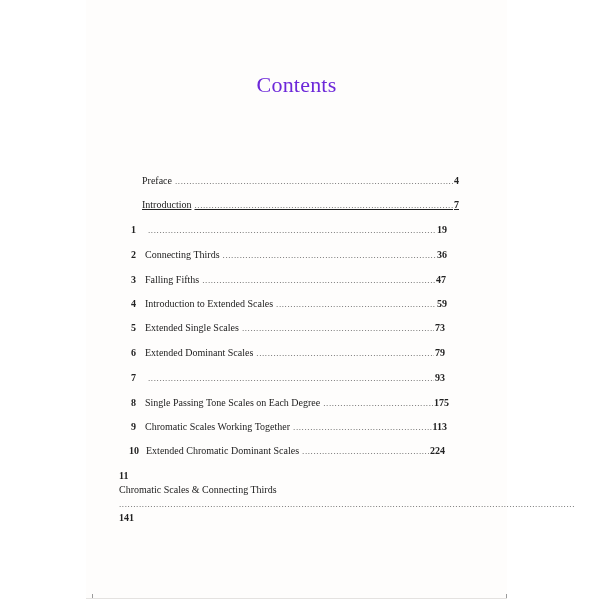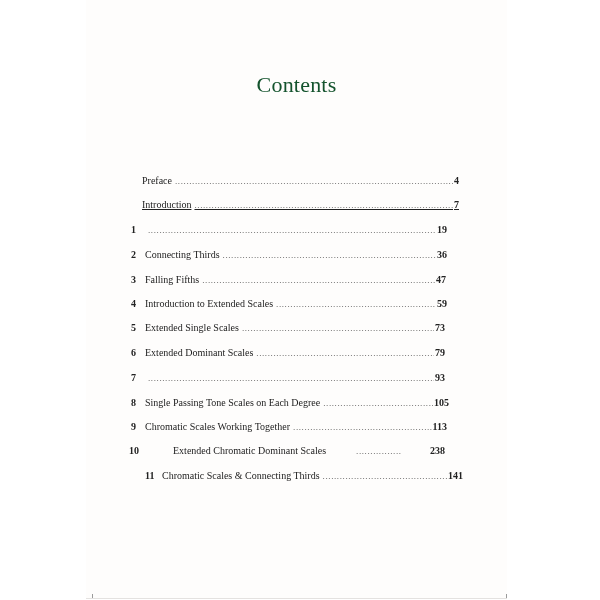--- a/index.html
+++ b/index.html
@@ -17,21 +17,21 @@
       width: 421px; height: 598px;
       background: #fefdfc;
       border-bottom: 1px solid #e4e2e0;
     }
     .title {
       position: absolute;
       left: 0; right: 0; top: 72px;
       text-align: center;
       font-family: "Liberation Serif", "DejaVu Serif", serif;
       font-size: 22px;
-      color: #14532d;
+      color: #6d28d9;
       letter-spacing: 0.2px;
     }
     .toc {
       position: absolute;
       left: 0; top: 0; width: 100%; height: 100%;
     }
     .row {
       position: absolute;
       display: flex;
       align-items: baseline;
@@ -135,38 +135,38 @@
     <div class="row" style="left:45px; top:371px; width:314px;">
       <span class="num">7</span>
       <span class="leader"></span>
       <span class="page-no">93</span>
     </div>
 
     <div class="row" style="left:45px; top:396px; width:318px;">
       <span class="num">8</span>
       <span class="label">Single Passing Tone Scales on Each Degree</span>
       <span class="leader"></span>
-      <span class="page-no">105</span>
+      <span class="page-no">175</span>
     </div>
 
     <div class="row" style="left:45px; top:420px; width:316px;">
       <span class="num">9</span>
       <span class="label">Chromatic Scales Working Together</span>
       <span class="leader"></span>
       <span class="page-no">113</span>
     </div>
 
-    <div class="row" style="left:43px; top:444px; width:316px;gap:27px;">
+    <div class="row" style="left:43px; top:444px; width:316px;">
       <span class="num wide">10</span>
       <span class="label">Extended Chromatic Dominant Scales</span>
       <span class="leader"></span>
-      <span class="page-no">238</span>
+      <span class="page-no">224</span>
     </div>
 
-    <div class="row" style="left:59px; top:469px; width:318px;">
+    <div class="row" style="left:30px; top:469px; width:318px;flex-direction:column;">
       <span class="num wide">11</span>
       <span class="label">Chromatic Scales &amp; Connecting Thirds</span>
       <span class="leader"></span>
       <span class="page-no">141</span>
     </div>
   </div>
 </div>
 
 <div class="corner-mark" style="left:92px;"></div>
 <div class="corner-mark" style="left:506px;"></div>

